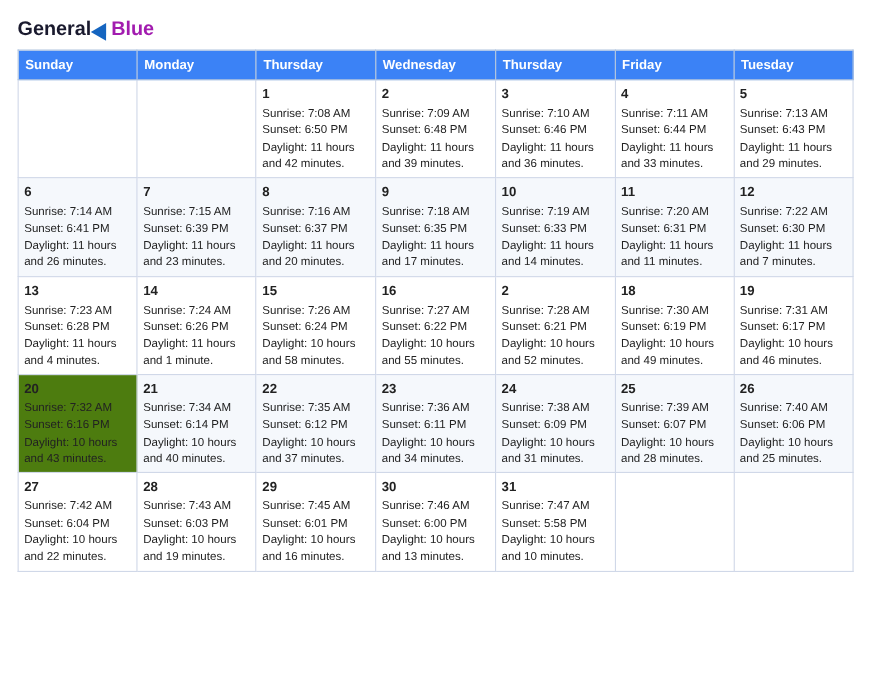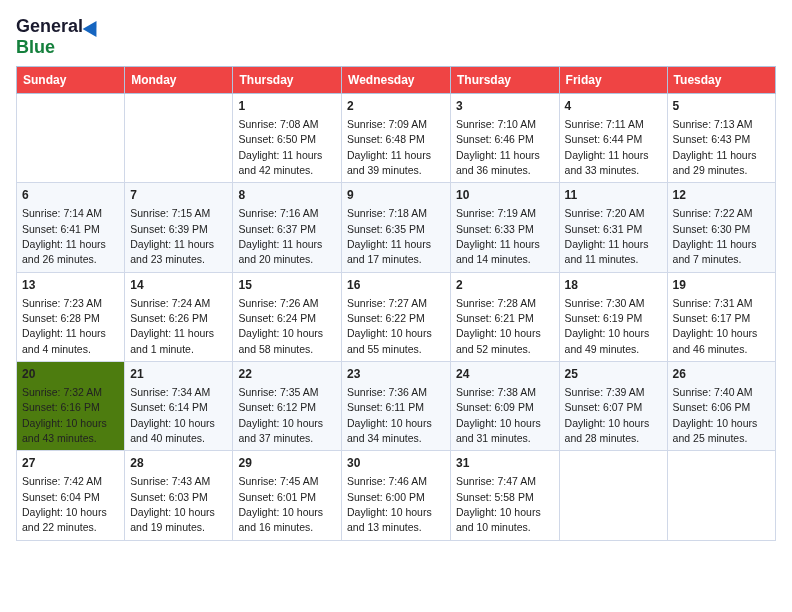--- a/index.html
+++ b/index.html
@@ -11,32 +11,31 @@
       padding: 16px;
     }
     .header-area {
       display: flex;
       justify-content: space-between;
       align-items: flex-start;
       margin-bottom: 8px;
     }
     .logo {
       display: flex;
-      flex-direction: column;
       align-items: flex-start;
     }
     .logo-text {
       display: flex;
       align-items: center;
       font-size: 18px;
       font-weight: bold;
       color: #1a1a2e;
     }
     .logo-general { color: #1a1a2e; font-weight: bold; font-size: 18px; }
-    .logo-blue { color: #15803d; font-weight: bold; font-size: 18px; }
+    .logo-blue { color: #a21caf; font-weight: bold; font-size: 18px; }
     .logo-triangle {
       width: 0; height: 0;
       border-left: 8px solid transparent;
       border-right: 8px solid transparent;
       border-bottom: 14px solid #1565c0;
       margin-left: 2px;
       transform: rotate(30deg);
     }
     .title-area {
       text-align: right;
@@ -49,21 +48,21 @@
     .location {
       font-size: 15px;
       color: #333;
     }
     .calendar {
       width: 100%;
       border-collapse: collapse;
       font-size: 11px;
     }
     .calendar th {
-      background-color: #ef4444;
+      background-color: #3b82f6;
       color: #fff;
       text-align: left;
       padding: 6px 6px;
       font-size: 12px;
       font-weight: bold;
       border: 1px solid #b0c4de;
     }
     .calendar td {
       vertical-align: top;
       padding: 4px 5px;

